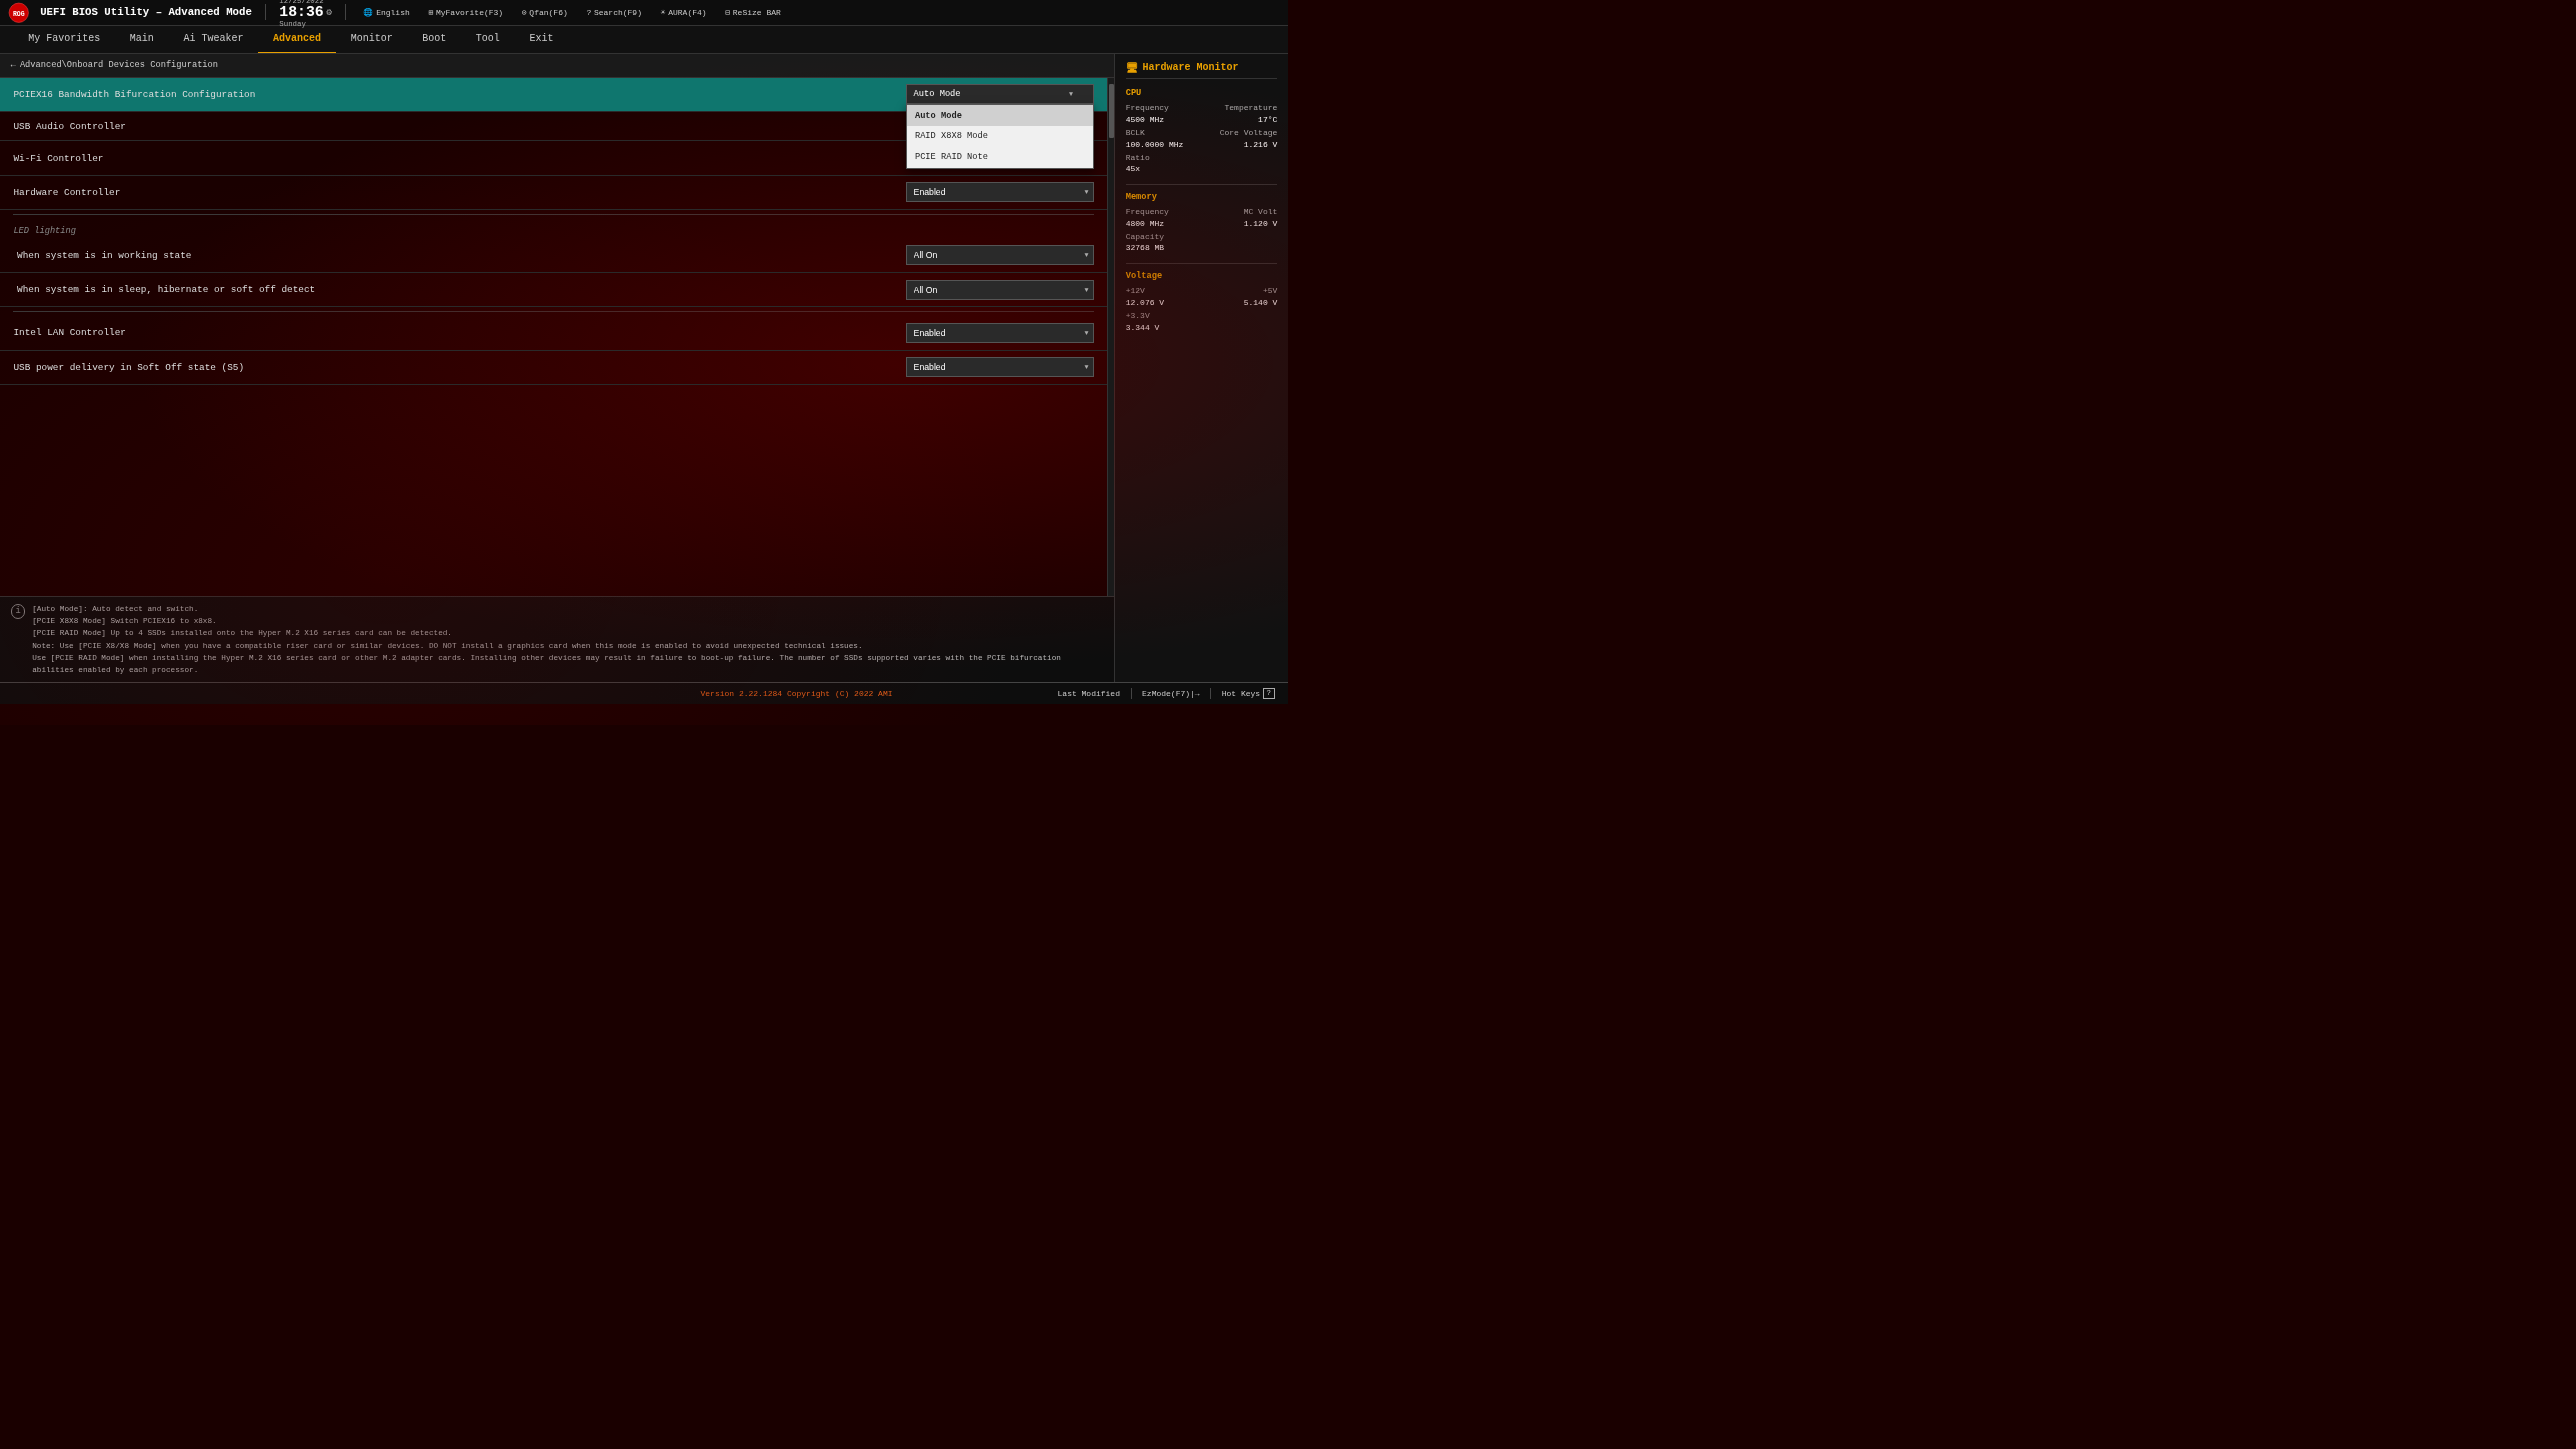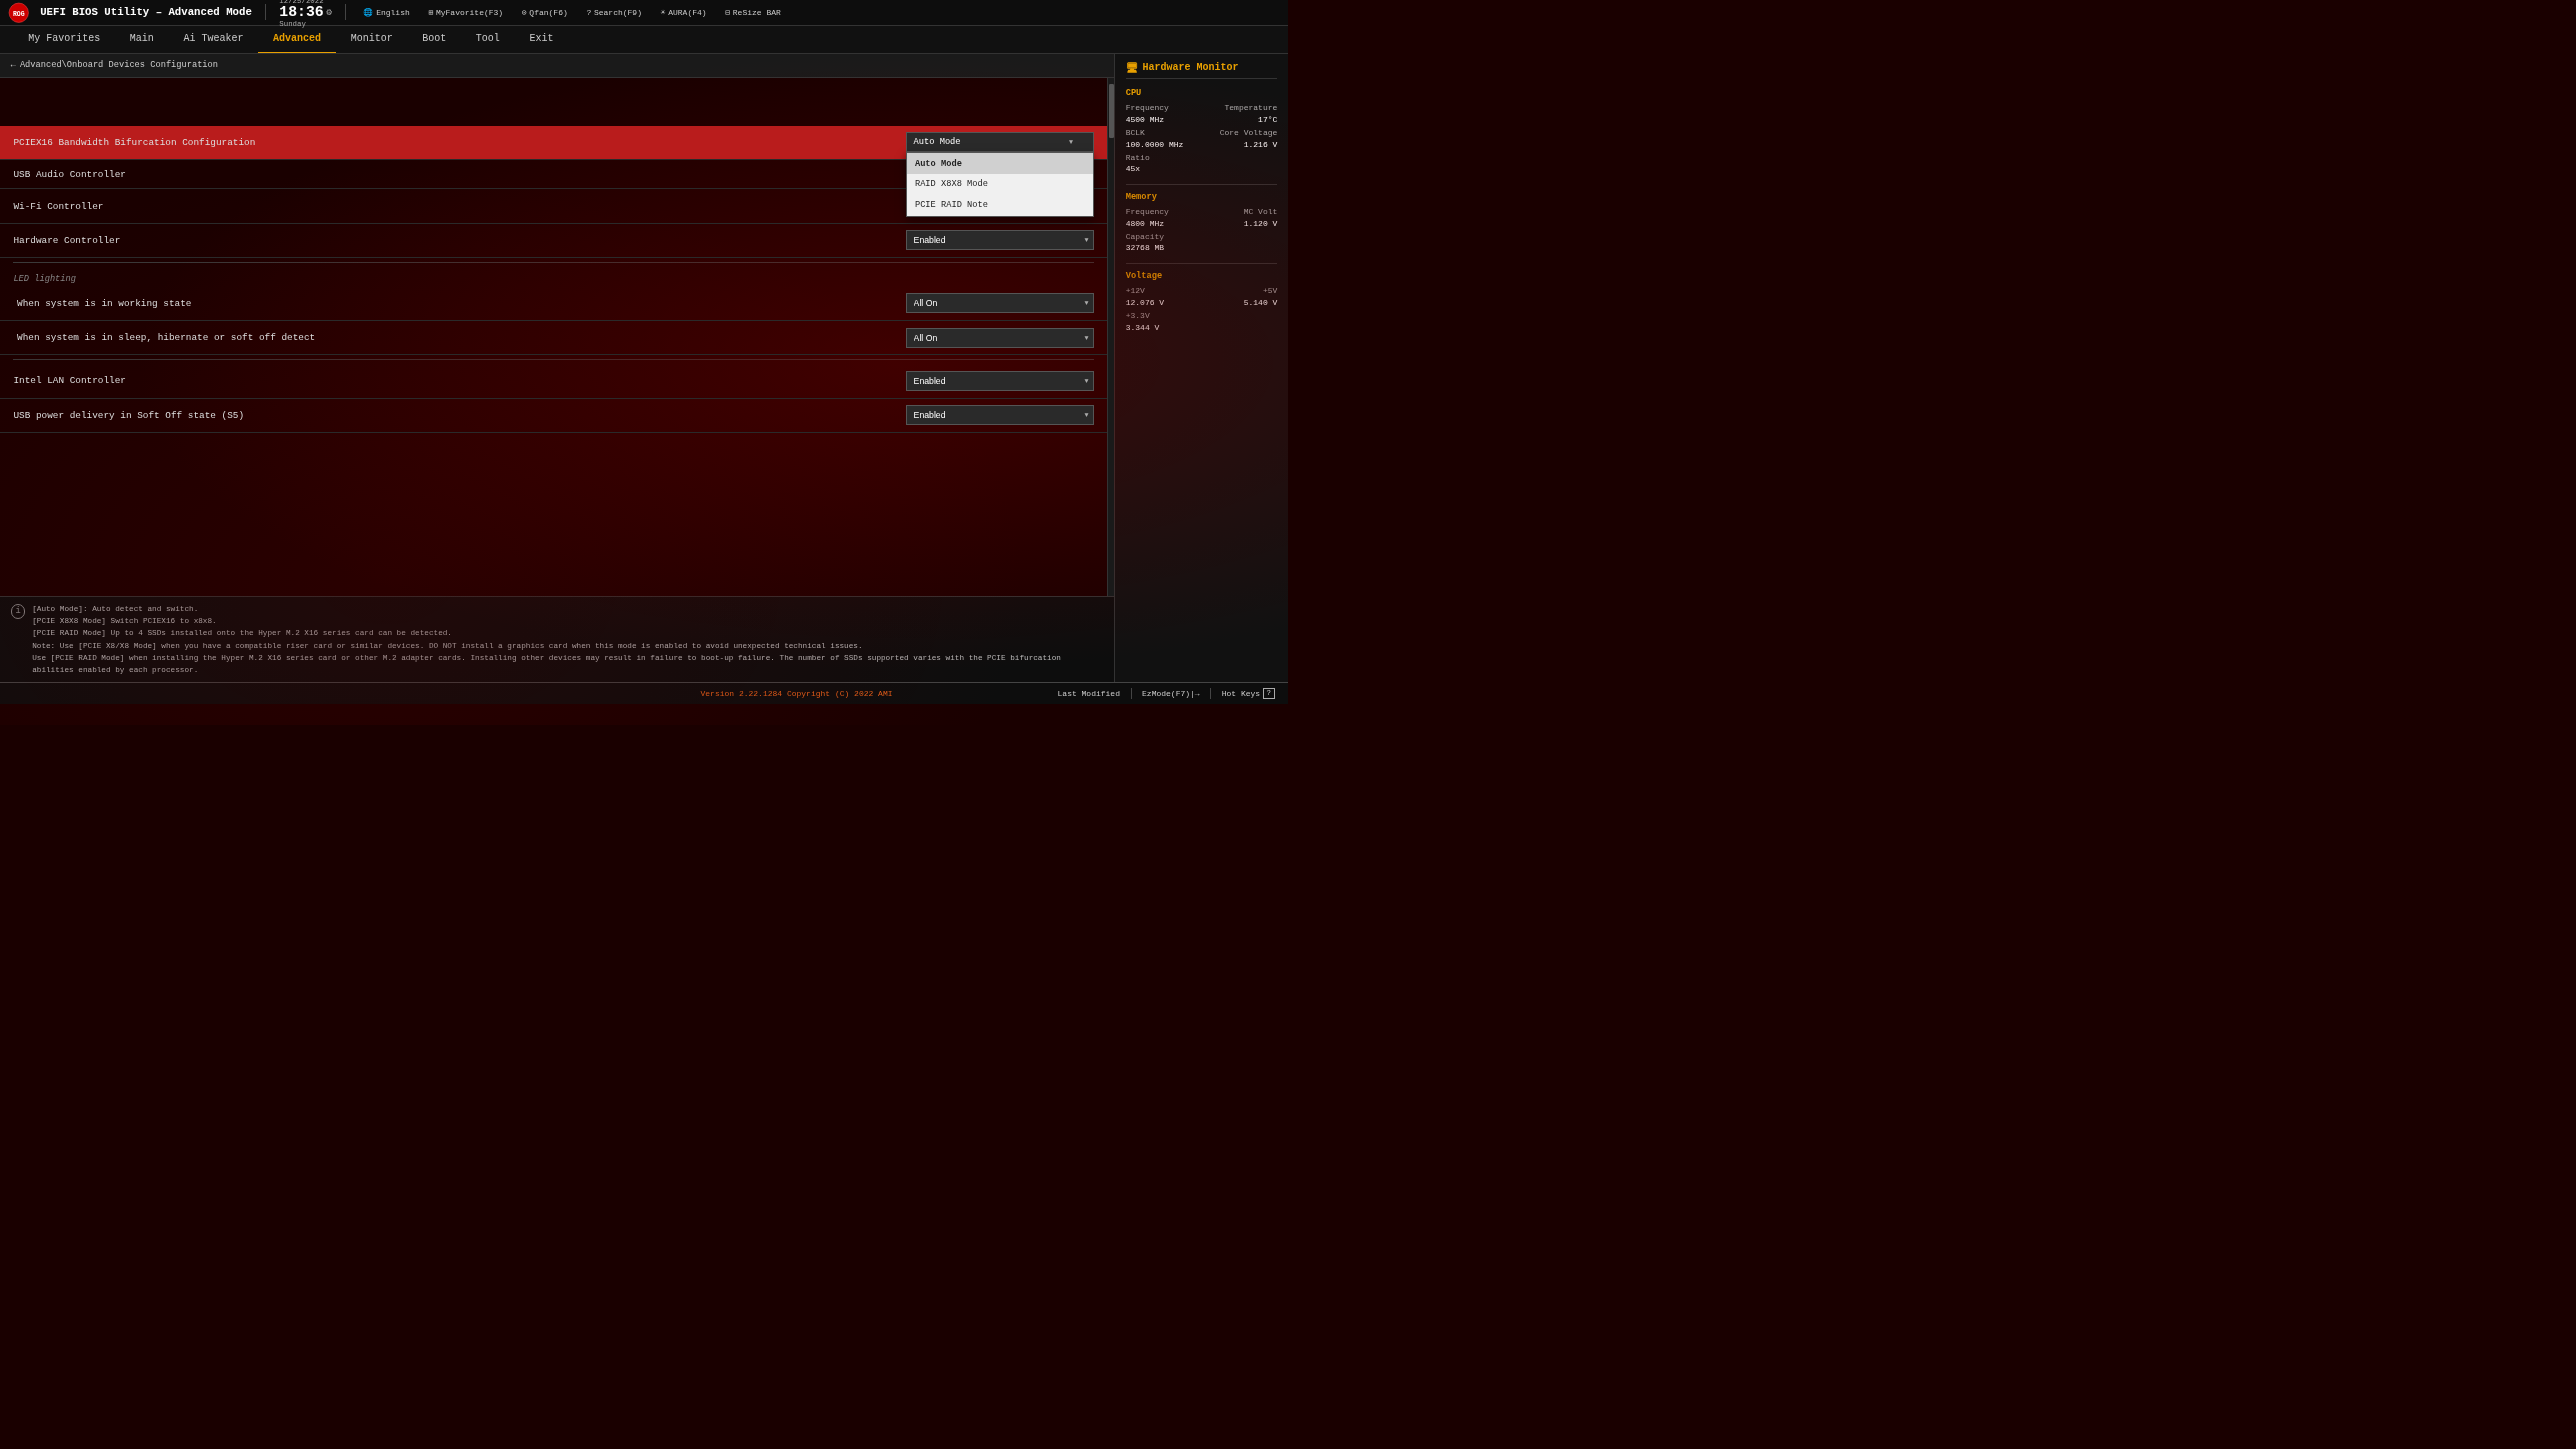--- a/index.html
+++ b/index.html
@@ -155,22 +155,21 @@
     .setting-row {
       display: flex;
       align-items: center;
       justify-content: space-between;
       padding: 6.7px 13.4px;
       border-bottom: 0.7px solid #2a2a2a;
       min-height: 29.5px;
       position: relative;
     }
     .setting-row.highlighted {
-      background: #b91c1c;
-      margin-top: 48px;
+      background: #0f766e;
     }
 
     .setting-label {
       color: #ddd;
       font-size: 9.4px;
     }
 
     .setting-control {
       display: flex;
       align-items: center;

